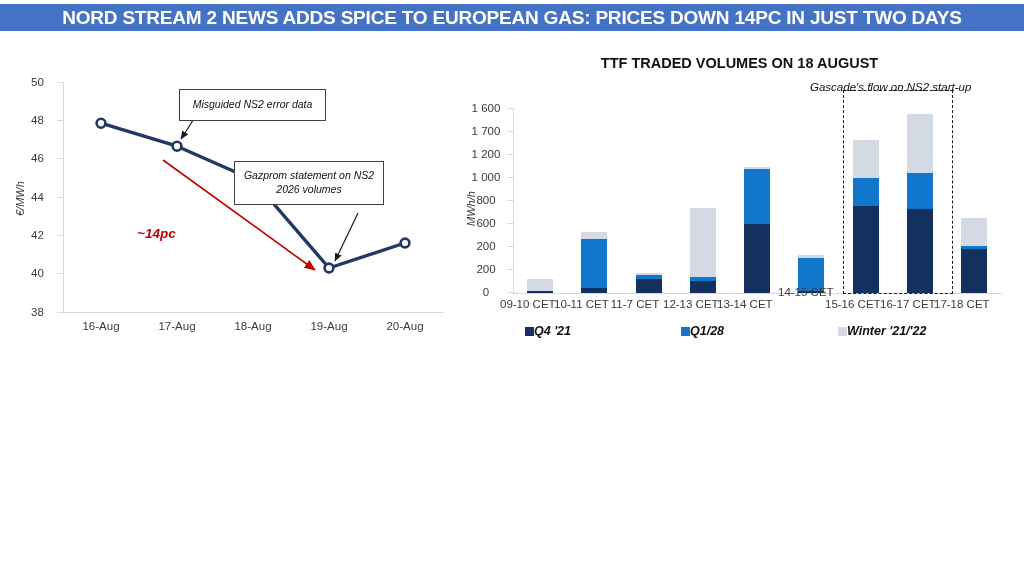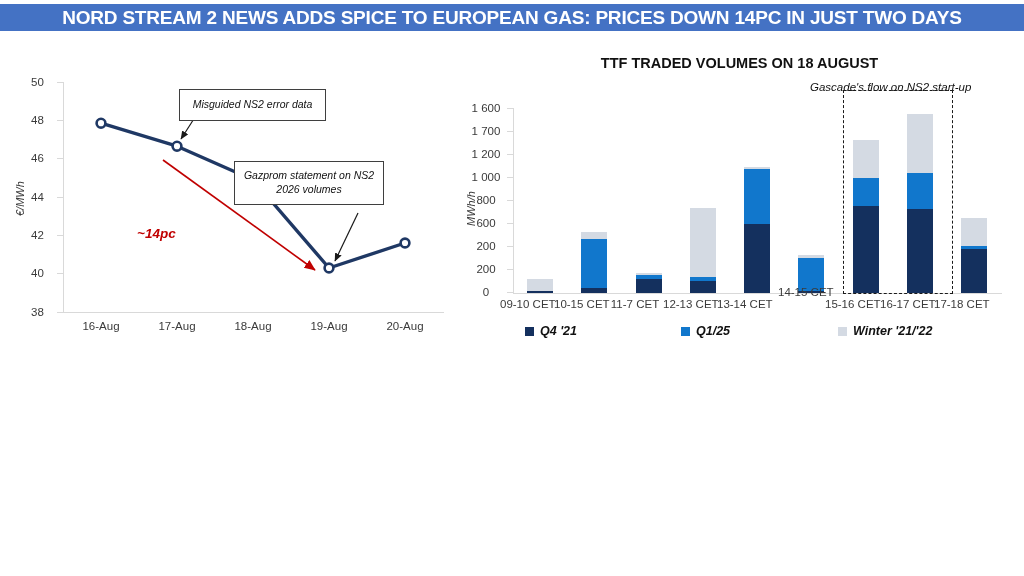--- a/index.html
+++ b/index.html
@@ -135,21 +135,20 @@
   .bar-seg { position: absolute; width: 100%; left: 0; }
   #right-legend {
     position: absolute;
     left: 58px; top: 288px;
     width: 488px; height: 20px;
   }
   .legend-item {
     position: absolute;
     display: flex;
     align-items: center;
-    gap: 6px;
     font-size: 12.5px;
     font-weight: bold;
     font-style: italic;
     color: #111111;
     white-space: nowrap;
   }
   .legend-swatch {
     width: 9px; height: 9px;
     display: inline-block;
     flex: 0 0 auto;
@@ -303,37 +302,37 @@
         <div class="bar-seg" style="bottom:120.3px;height:59.0px; background:#D4DAE3;"></div>
       </div>
       <div class="bar-col" style="left:448px; width:26px; height:75.1px;">
         <div class="bar-seg" style="bottom:0;      height:43.9px; background:#14305E;"></div>
         <div class="bar-seg" style="bottom:43.9px; height:2.9px;  background:#1177CC;"></div>
         <div class="bar-seg" style="bottom:46.8px; height:28.3px; background:#D4DAE3;"></div>
       </div>
     </div>
 
     <div class="tick-x" style="left:45px;  top:262px; width:54px;">09-10 CET</div>
-    <div class="tick-x" style="left:99px;  top:262px; width:54px;">10-15 CET</div>
+    <div class="tick-x" style="left:99px;  top:262px; width:54px;">10-11 CET</div>
     <div class="tick-x" style="left:153px; top:262px; width:54px;">11-7 CET</div>
     <div class="tick-x" style="left:208px; top:262px; width:54px;">12-13 CET</div>
     <div class="tick-x" style="left:262px; top:262px; width:54px;">13-14 CET</div>
     <div class="tick-x" style="left:316px; top:250px; width:54px;padding-left:7px;">14-15 CET</div>
     <div class="tick-x" style="left:370px; top:262px; width:54px;">15-16 CET</div>
     <div class="tick-x" style="left:425px; top:262px; width:54px;">16-17 CET</div>
     <div class="tick-x" style="left:479px; top:262px; width:54px;">17-18 CET</div>
 
     <div id="right-legend">
       <div class="legend-item" style="left:12px; top:0;">
         <span class="legend-swatch" style="background:#14305E;"></span>
         <span>Q4 '21</span>
       </div>
       <div class="legend-item" style="left:168px; top:0;">
         <span class="legend-swatch" style="background:#1177CC;"></span>
-        <span>Q1/25</span>
+        <span>Q1/28</span>
       </div>
       <div class="legend-item" style="left:325px; top:0;justify-content:space-between;">
         <span class="legend-swatch" style="background:#D4DAE3;"></span>
         <span>Winter '21/'22</span>
       </div>
     </div>
   </div>
 
 </div>
 

